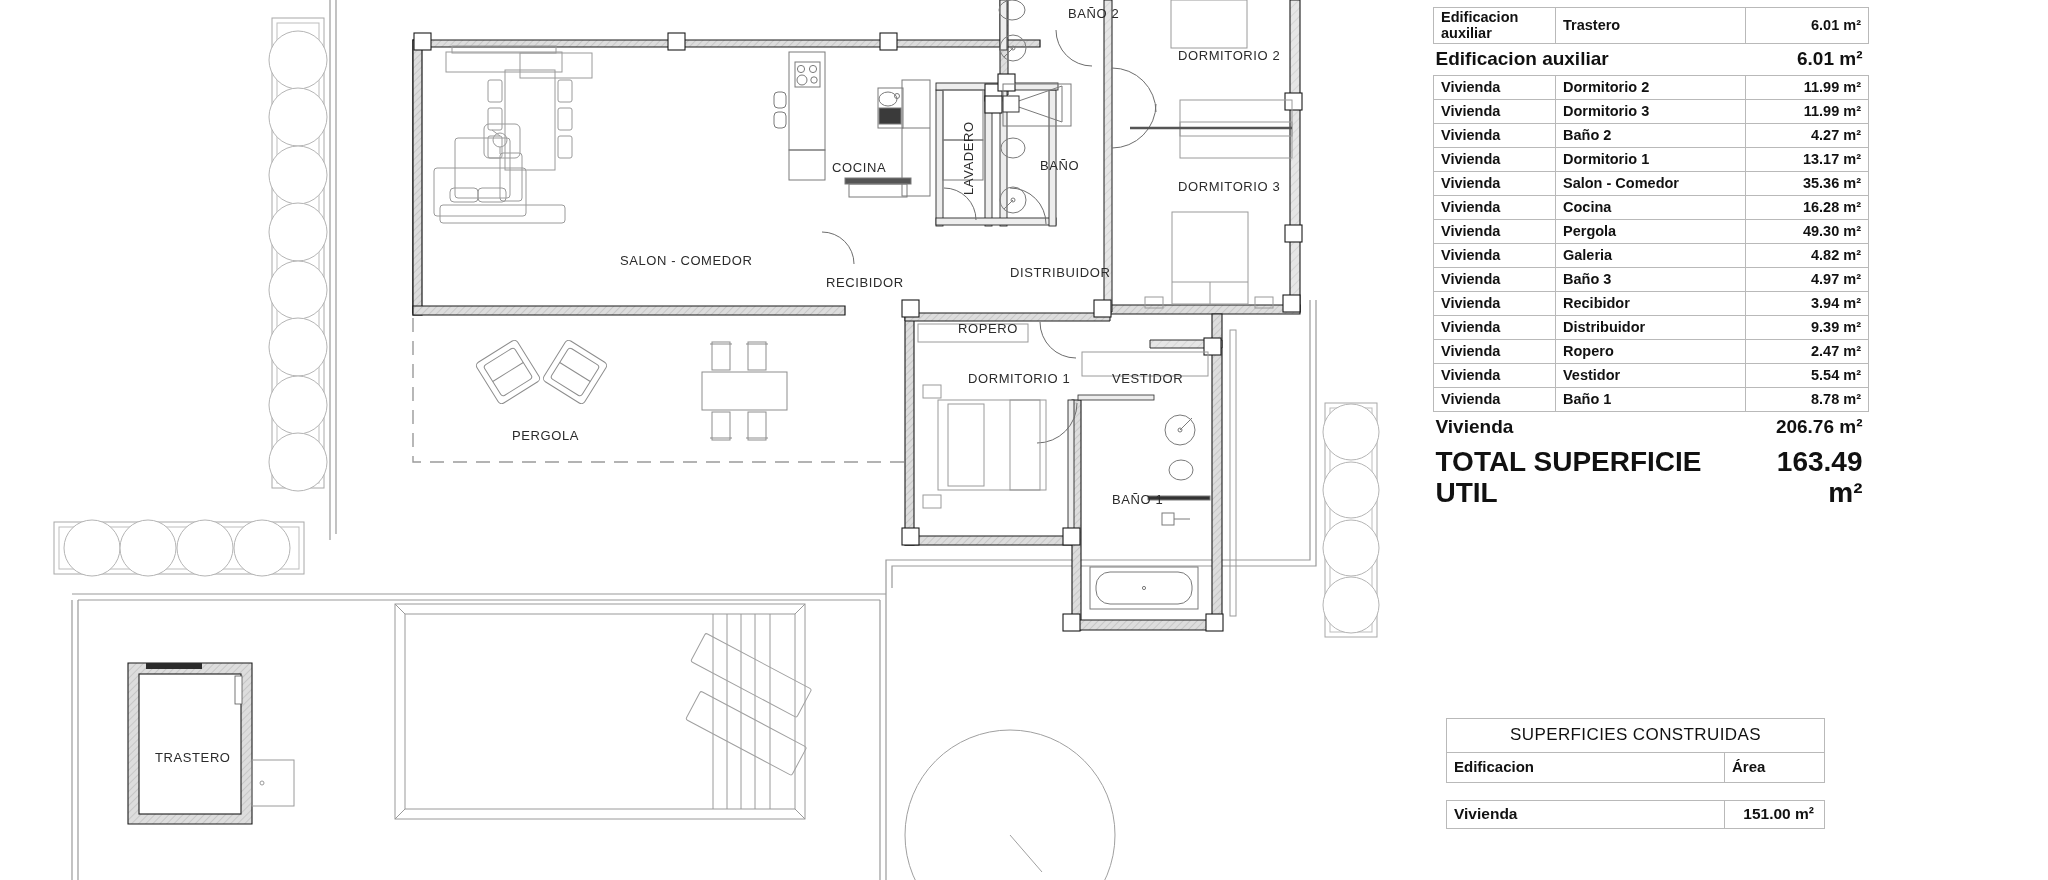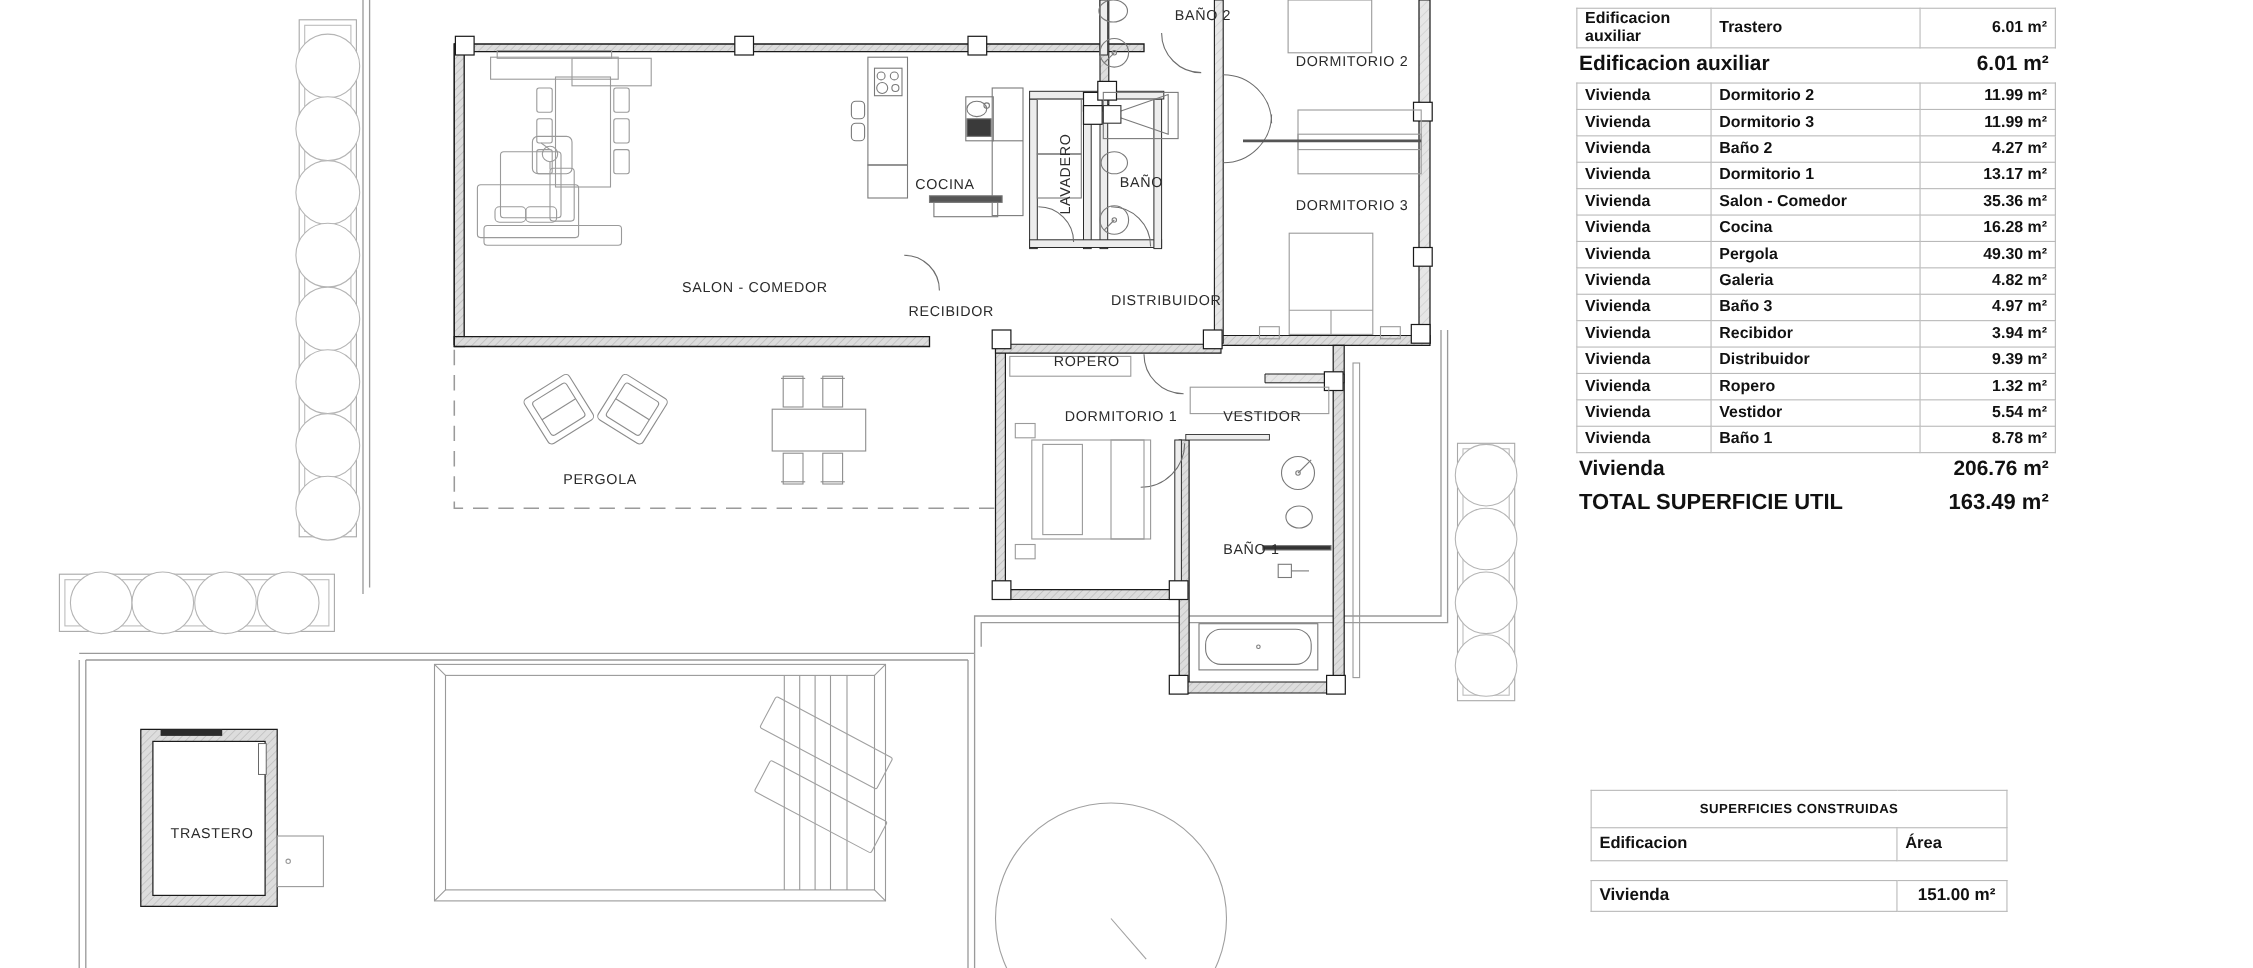--- a/index.html
+++ b/index.html
@@ -62,28 +62,28 @@
   .sum-row td {
     border: none;
     font-size: 19px;
     font-weight: bold;
     padding-top: 5px;
     padding-bottom: 5px;
     height: 30px;
   }
   .sum-row td.sum-label { text-align: left; padding-left: 2px; }
   .sum-row td.sum-val   { text-align: right; padding-right: 6px; }
-  .sum-row.big td { font-size: 20px; margin-left: 40px; }
+  .sum-row.big td { font-size: 28px; margin-left: 40px; }
 
   
   #tbl2 { position:absolute; }
   #tbl2 .t2-title {
     text-align: center;
-    font-size: 12px;
-    font-weight: bold;
+    font-size: 17px;
+    font-weight: normal;
     letter-spacing: .4px;
     height: 34px;
     border:1px solid #b9b9b9;
   }
   #tbl2 .t2-head {
     text-align:left;
     font-size: 15px;
     font-weight:bold;
     height: 30px;
   }
@@ -414,21 +414,21 @@
       </g>
 
       <g fill="none" stroke="#9a9a9a" stroke-width="1">
         <rect x="1230" y="330" width="6" height="286"></rect>
       </g>
     </svg>
 
     <div class="plan-label" style="left:620px; top:253px;">SALON - COMEDOR</div>
     <div class="plan-label" style="left:832px; top:160px;">COCINA</div>
     <div class="plan-label vert" style="left: 961px; top: 195px; transform: rotate(-90deg);">LAVADERO</div>
-    <div class="plan-label" style="left:1018px; top:158px;">BAÑO</div>
+    <div class="plan-label" style="left:1040px; top:158px;">BAÑO</div>
     <div class="plan-label" style="left:1068px; top:6px;">BAÑO 2</div>
     <div class="plan-label" style="left:1178px; top:48px;">DORMITORIO 2</div>
     <div class="plan-label" style="left:1178px; top:179px;">DORMITORIO 3</div>
     <div class="plan-label" style="left:1010px; top:265px;">DISTRIBUIDOR</div>
     <div class="plan-label" style="left:826px; top:275px;">RECIBIDOR</div>
     <div class="plan-label" style="left:958px; top:321px;">ROPERO</div>
     <div class="plan-label" style="left:968px; top:371px;">DORMITORIO 1</div>
     <div class="plan-label" style="left:1112px; top:371px;">VESTIDOR</div>
     <div class="plan-label" style="left:1112px; top:492px;">BAÑO 1</div>
     <div class="plan-label" style="left:512px; top:428px;">PERGOLA</div>
@@ -500,21 +500,21 @@
           <td class="c-area">3.94 m²</td>
         </tr>
         <tr>
           <td class="c-cat">Vivienda</td>
           <td class="c-room">Distribuidor</td>
           <td class="c-area">9.39 m²</td>
         </tr>
         <tr>
           <td class="c-cat">Vivienda</td>
           <td class="c-room">Ropero</td>
-          <td class="c-area">1.32 m²</td>
+          <td class="c-area">2.47 m²</td>
         </tr>
         <tr>
           <td class="c-cat">Vivienda</td>
           <td class="c-room">Vestidor</td>
           <td class="c-area">5.54 m²</td>
         </tr>
         <tr>
           <td class="c-cat">Vivienda</td>
           <td class="c-room">Baño 1</td>
           <td class="c-area">8.78 m²</td>

